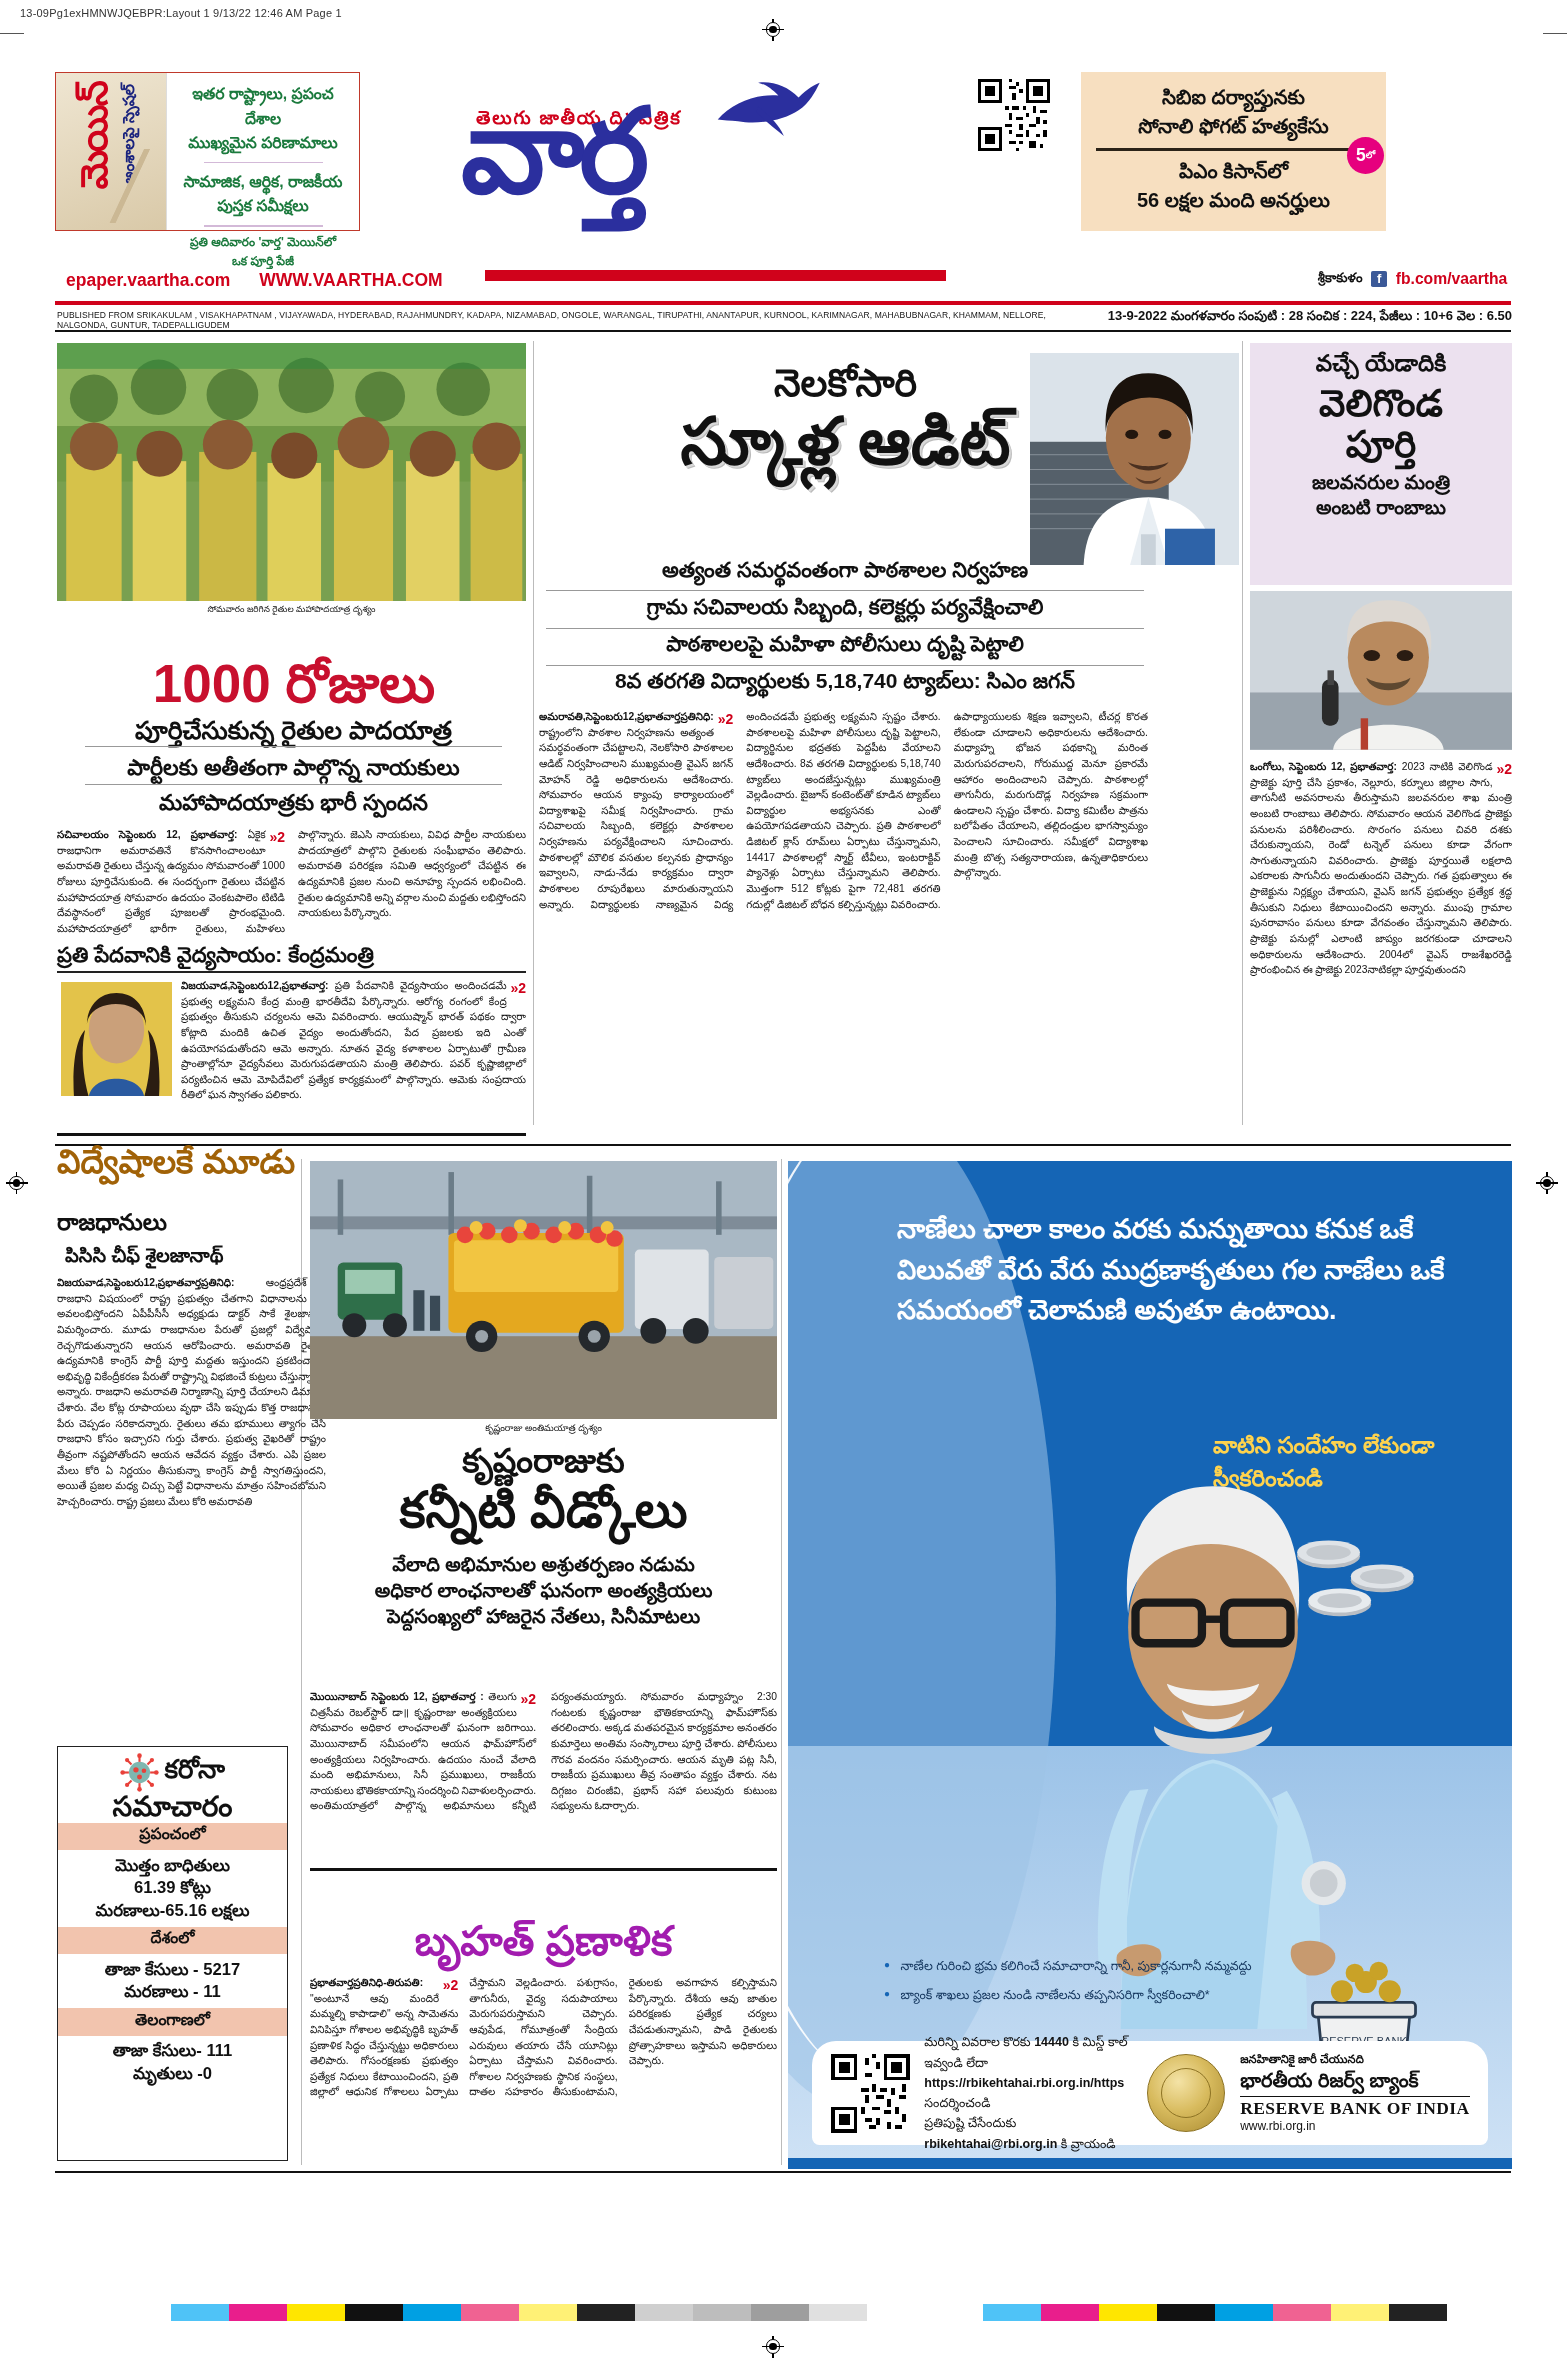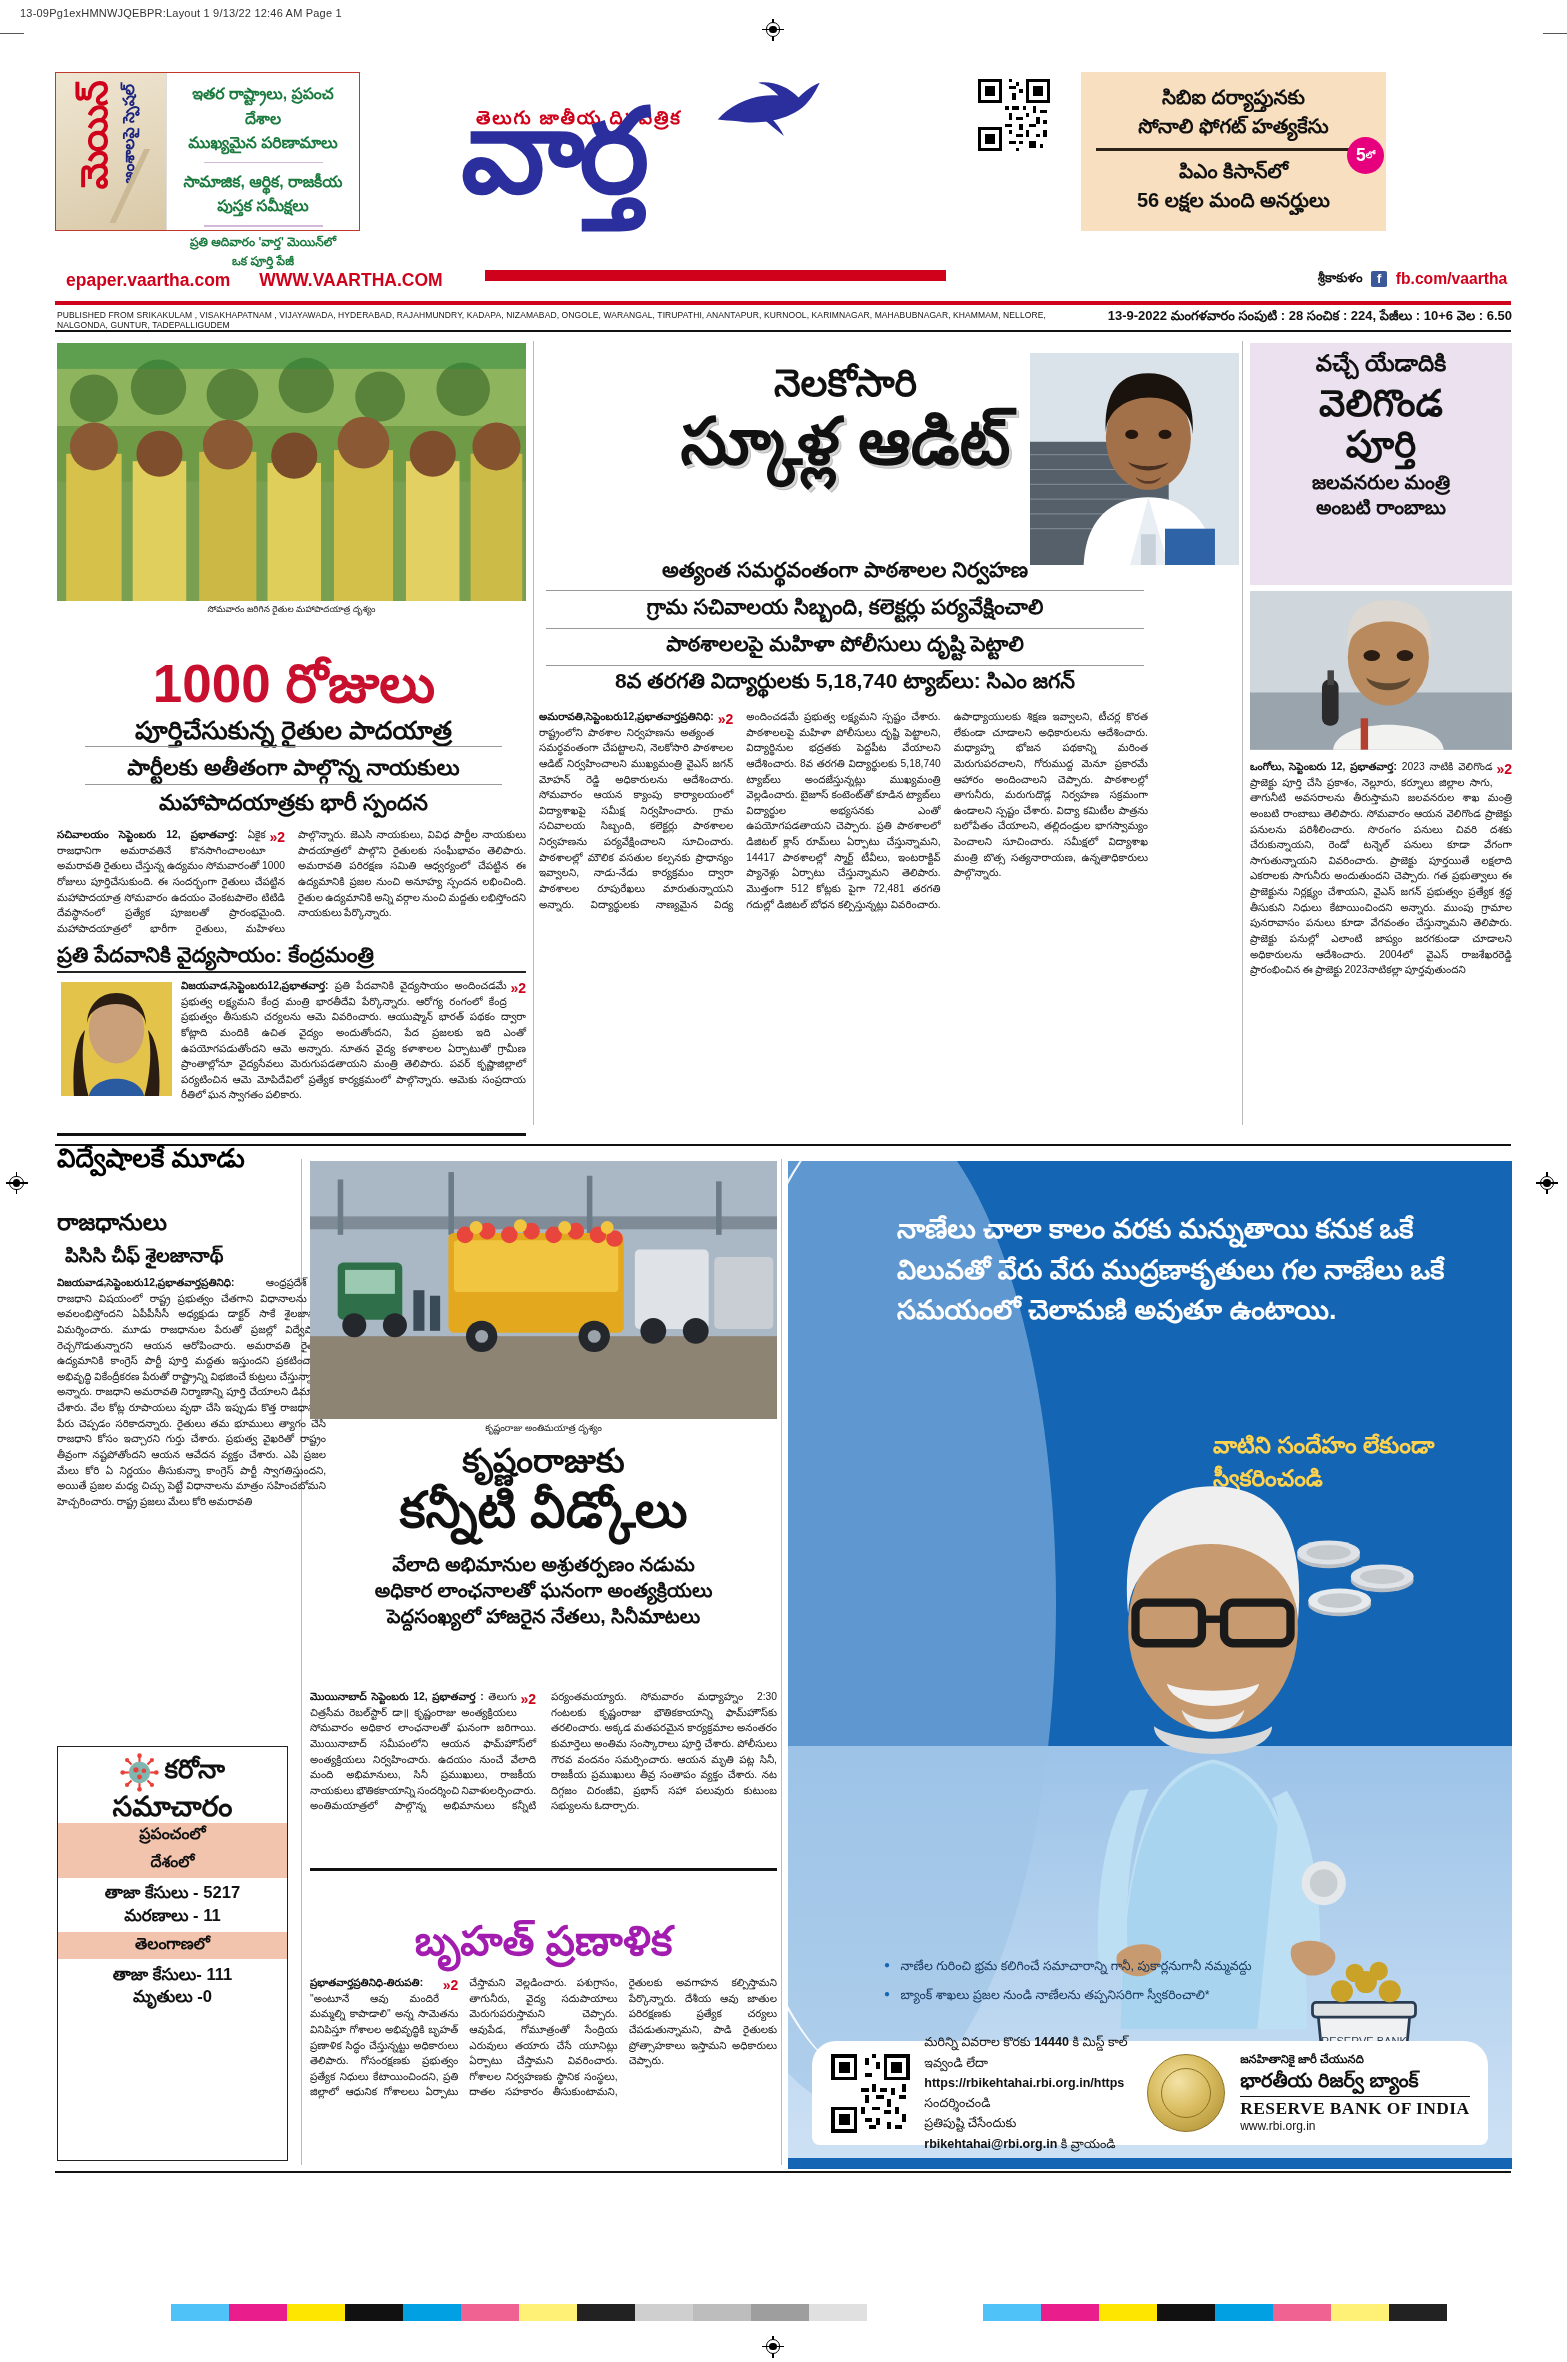--- a/index.html
+++ b/index.html
@@ -137,21 +137,21 @@
     font-size:21px; font-weight:bold; color:#111;
   }
   .minister-rule { position:absolute; left:57px; top:971px; width:469px; height:1.8px; background:#222; }
   .minister-photo {
     position:absolute; left:61px; top:982px; width:111px; height:114px;
     background:linear-gradient(165deg,#e8c84e 0%,#dcb93d 60%,#9c7b23 100%); overflow:hidden;
   }
   .minister-body { position:absolute; left:181px; top:978px; width:345px; }
 
   .viddvesh-rule { position:absolute; left:57px; top:1133px; width:469px; height:2.8px; background:#111; }
-  .viddvesh-h1 { position:absolute; left:57px; top:1144px; width:305px; font-size:26px; font-weight:bold; color:#000000; line-height:1.12; }
+  .viddvesh-h1 { position:absolute; left:57px; top:1144px; width:305px; font-size:33px; font-weight:bold; color:#a16207; line-height:1.12; }
   .viddvesh-h2 { position:absolute; left:57px; top:1209px; width:305px; font-size:23px; font-weight:bold; color:#111; }
   .viddvesh-body { position:absolute; left:57px; top:1246px; width:269px; }
 
   
   .corona {
     position:absolute; left:57px; top:1746px; width:231px; height:415px;
     border:0.9px solid #222; background:#fff;
   }
   .corona .title { text-align:center; padding:5.5px 3.7px 1.8px; }
   .corona .title .t1 { font-size:26px; font-weight:bold; color:#111; display:flex; align-items:center; justify-content:center; gap:5.5px; }
@@ -492,20 +492,25 @@
               <circle cx="36" cy="8" r="2.4"></circle>
             <circle cx="8" cy="36" r="2.4"></circle>
               <circle cx="36" cy="36" r="2.4"></circle>
           </g>
         </svg>
         <span>కరోనా</span>
       </div>
       <div class="t2">సమాచారం</div>
     </div>
     <div class="band">ప్రపంచంలో</div>
+    <div class="stat">
+      <div>మొత్తం బాధితులు</div>
+      <div>61.39 కోట్లు</div>
+      <div>మరణాలు-65.16 లక్షలు</div>
+    </div>
     <div class="band">దేశంలో</div>
     <div class="stat">
       <div>తాజా కేసులు - 5217</div>
       <div>మరణాలు - 11</div>
     </div>
     <div class="band">తెలంగాణలో</div>
     <div class="stat">
       <div>తాజా కేసులు- 111</div>
       <div>మృతులు -0</div>
     </div>

